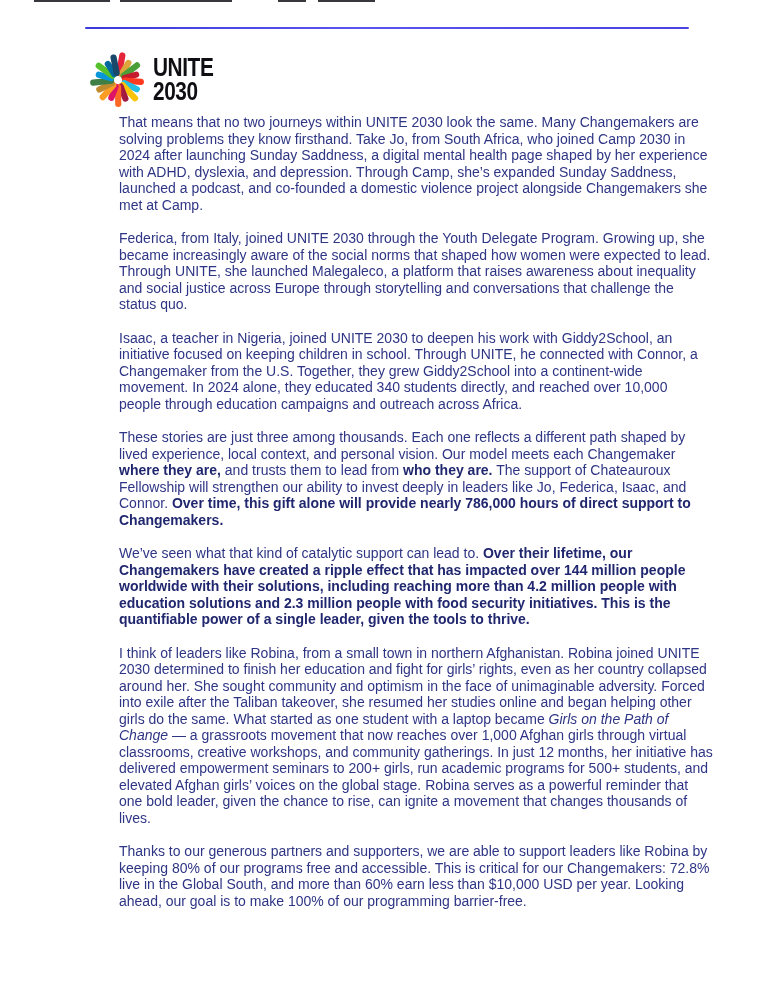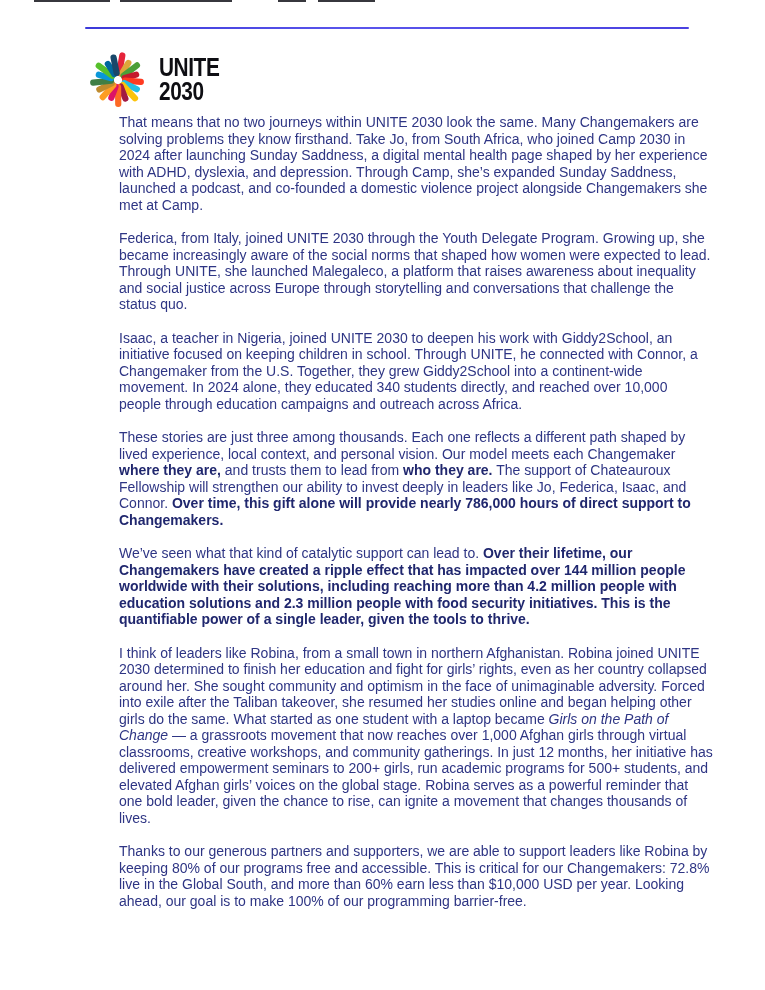--- a/index.html
+++ b/index.html
@@ -25,21 +25,21 @@
   .a3{left:278px;width:28px;}
   .a4{left:318px;width:57px;}
   
   .header-rule{
     position:absolute;top:27px;left:85px;width:604px;height:2px;
     background:linear-gradient(90deg,#3b39d9,#5a55ec 45%,#4a41e0);
     border-radius:1px;
   }
   .logo{
     position:absolute;top:48px;left:86px;
-    display:flex;align-items:center;gap:9px;
+    display:flex;align-items:center;gap:3px;
   }
   .logo svg{display:block;}
   .logo-text{
     font-weight:bold;
     font-size:26px;
     line-height:0.92;
     letter-spacing:-0.5px;
     color:var(--logo-text);
     transform:scaleX(0.8);
     transform-origin:left center;

